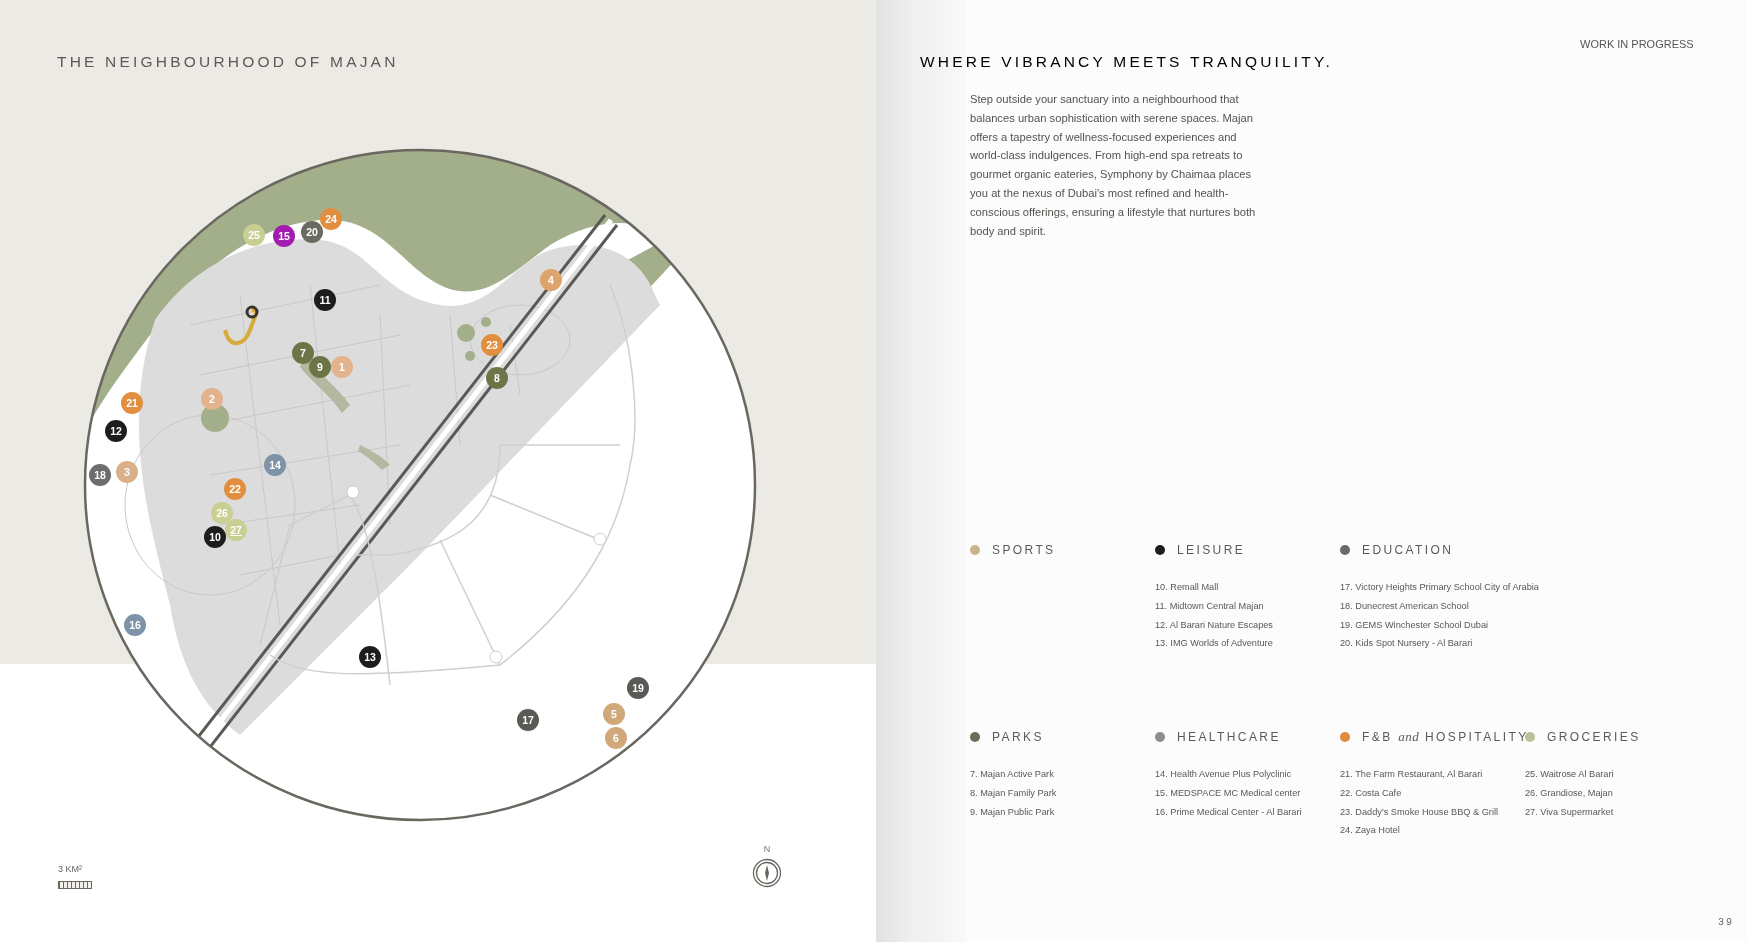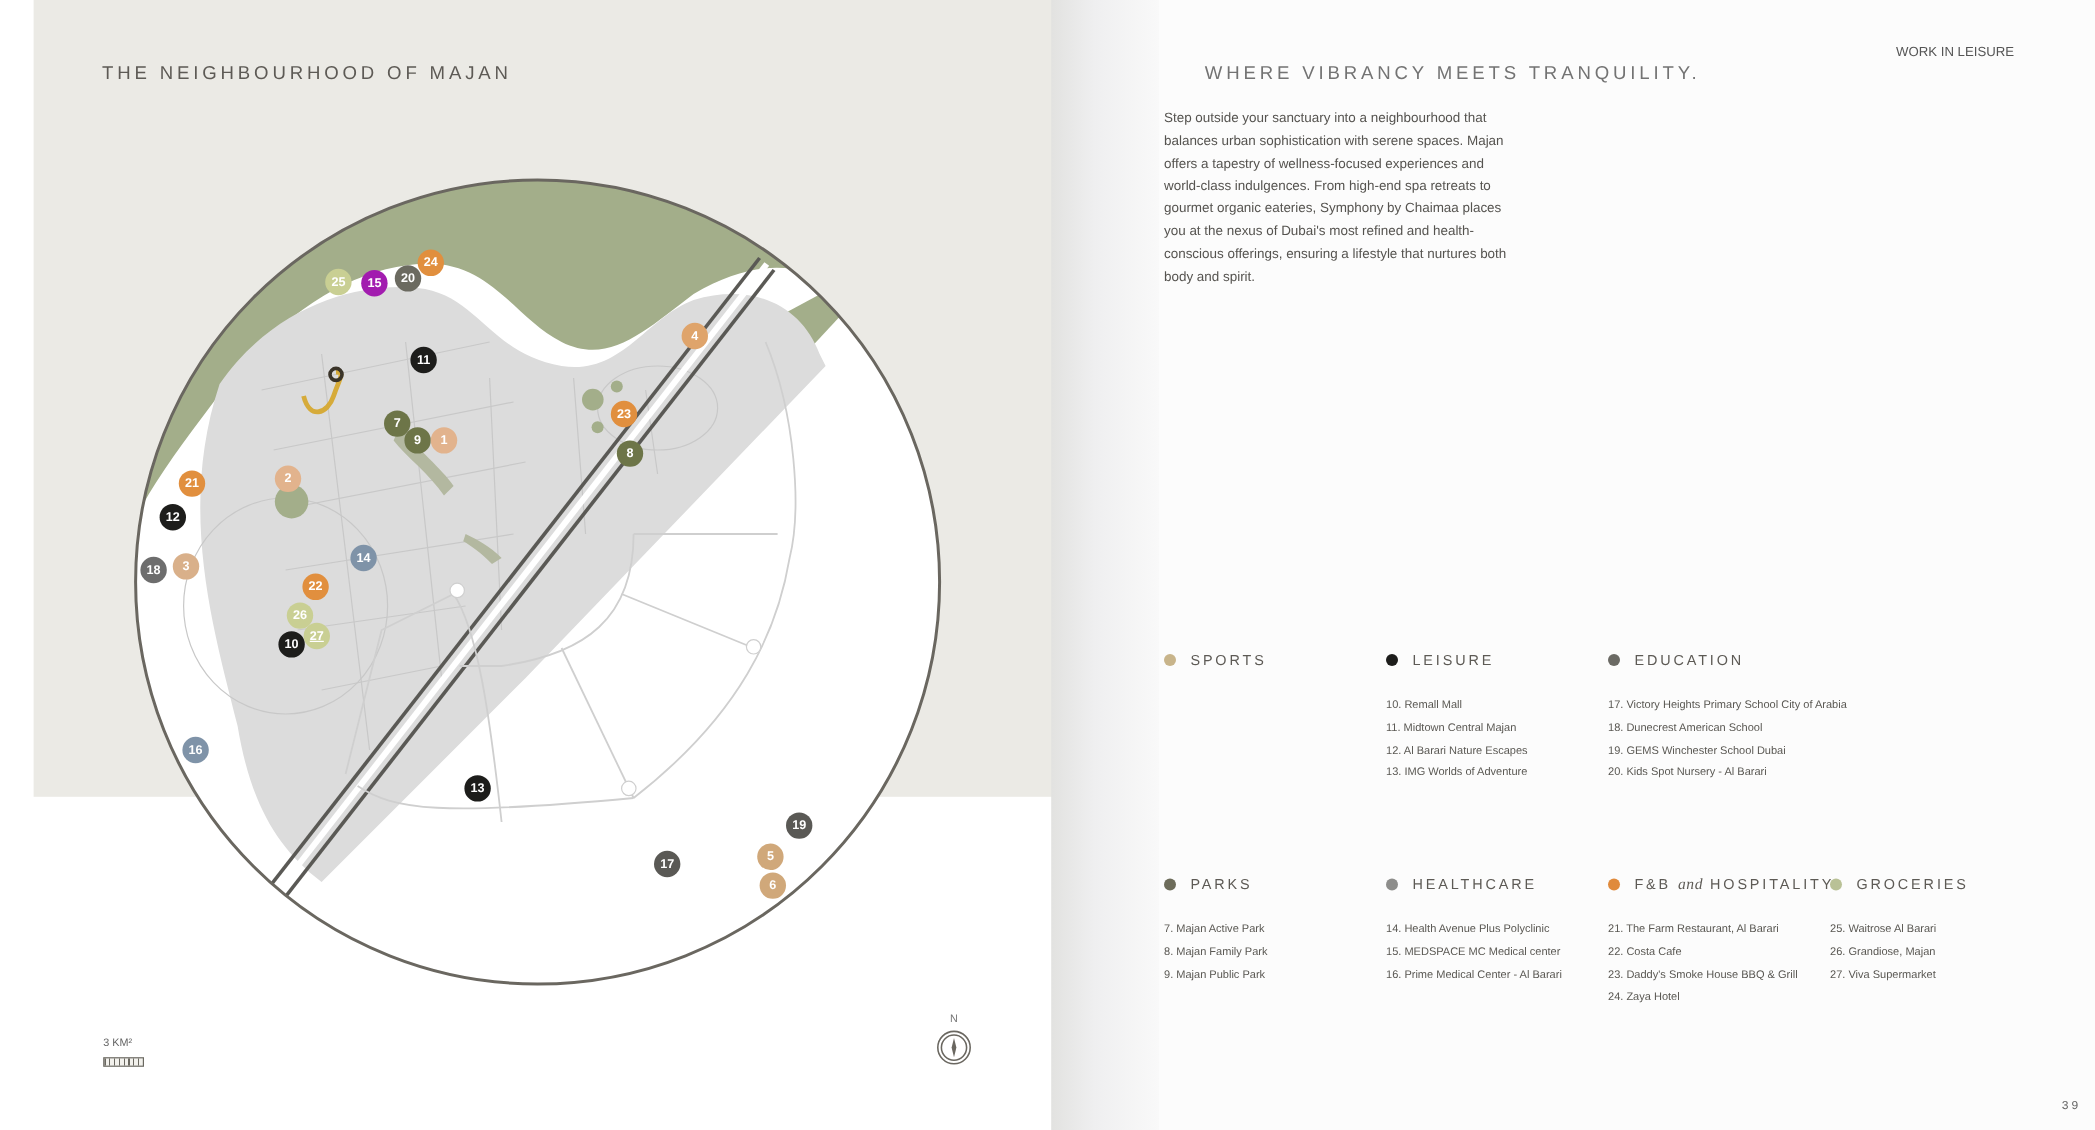--- a/index.html
+++ b/index.html
@@ -1,32 +1,32 @@
 <!DOCTYPE html>
 <html><head>
 <meta charset="utf-8">
 <style>
   * { box-sizing: border-box; margin: 0; padding: 0; }
   html, body { width: 1746px; height: 942px; overflow: hidden; }
   body { font-family: "Liberation Sans", sans-serif; color: #4a4844; background: #fff; position: relative; }
-  .left-page { position: absolute; left: 0; top: 0; width: 876px; height: 664px; background: #ebeae5; margin-left: 28px; }
+  .left-page { position: absolute; left: 0; top: 0; width: 876px; height: 664px; background: #ebeae5; }
   .spine { position: absolute; left: 876px; top: 0; width: 90px; height: 942px;
     background: linear-gradient(to right, #e2e2e0 0%, #efeff0 40%, #f9f9f9 100%); }
   .right-page { position: absolute; left: 966px; top: 0; width: 780px; height: 942px; background: #fcfcfc; }
   .title-left { position: absolute; left: 57px; top: 53px; font-size: 15.5px; letter-spacing: 3.2px; color: #5d5a55; }
   .map-wrap { position: absolute; left: 80px; top: 145px; width: 680px; height: 680px; }
   .map-wrap svg { width: 100%; height: 100%; display: block; }
   .marker { position: absolute; width: 22px; height: 22px; border-radius: 50%; color: #fff; font-size: 10.5px;
     display: flex; align-items: center; justify-content: center; font-weight: bold; transform: translate(-50%, -50%); }
   .scale { position: absolute; left: 58px; top: 864px; font-size: 9px; color: #666; }
   .scale-bar { position: absolute; left: 58px; top: 881px; width: 34px; height: 8px; border: 1.5px solid #6a6860;
     background: repeating-linear-gradient(to right, #6a6860 0 1px, #f2f1ec 1px 4px); }
   .compass { position: absolute; left: 752px; top: 844px; width: 30px; }
   .compass .n { text-align: center; font-size: 9px; color: #777; margin-bottom: 4px; }
-  .title-right { position: absolute; left: 1004px; top: 53px; font-size: 15.5px; letter-spacing: 3.2px; color: #737373; }
+  .title-right { position: absolute; left: 920px; top: 53px; font-size: 15.5px; letter-spacing: 3.2px; color: #000000; }
   .wip { position: absolute; left: 1580px; top: 38px; font-size: 11px; color: #555; }
   .intro { position: absolute; left: 970px; top: 90px; width: 300px; font-size: 11.2px; line-height: 18.8px; color: #55534f; }
   .cat { position: absolute; }
   .cat-head { display: flex; align-items: center; gap: 12px; font-size: 12px; letter-spacing: 2.4px; color: #5d5a55; height: 16px; }
   .cat-head .dot { width: 10px; height: 10px; border-radius: 50%; flex: none; }
   .cat-head em { font-family: "Liberation Serif", serif; font-style: italic; letter-spacing: 0.5px; font-size: 13px; }
   .cat ul { list-style: none; margin-top: 20px; }
   .cat li { font-size: 9.2px; color: #5a5853; height: 18.8px; line-height: 18.8px; white-space: nowrap; }
   .page-num { position: absolute; left: 1718px; top: 917px; font-size: 10px; letter-spacing: 2px; color: #666; font-family: Liberation Mono, monospace; }
 </style>
@@ -128,21 +128,21 @@
       <circle cx="15" cy="15" r="10.5" fill="none" stroke="#6a6760" stroke-width="1.3"></circle>
       <path d="M15 7 L17 15 L15 23 L13 15 Z" fill="#6a6760"></path>
     </svg>
   </div>
 </div>
 
 <div class="spine"></div>
 
 <div class="right-page"></div>
 
-<div class="wip">WORK IN LEISURE</div>
+<div class="wip">WORK IN PROGRESS</div>
 <div class="title-right">WHERE VIBRANCY MEETS TRANQUILITY.</div>
 <div class="intro">Step outside your sanctuary into a neighbourhood that balances urban sophistication with serene spaces. Majan offers a tapestry of wellness-focused experiences and world-class indulgences. From high-end spa retreats to gourmet organic eateries, Symphony by Chaimaa places you at the nexus of Dubai's most refined and health-conscious offerings, ensuring a lifestyle that nurtures both body and spirit.</div>
 
 <div class="cat" style="left:970px;top:542px;">
   <div class="cat-head">
       <span class="dot" style="background:#c8b48a"></span>
       <span>SPORTS</span>
     </div>
 </div>
 <div class="cat" style="left:1155px;top:542px;">

